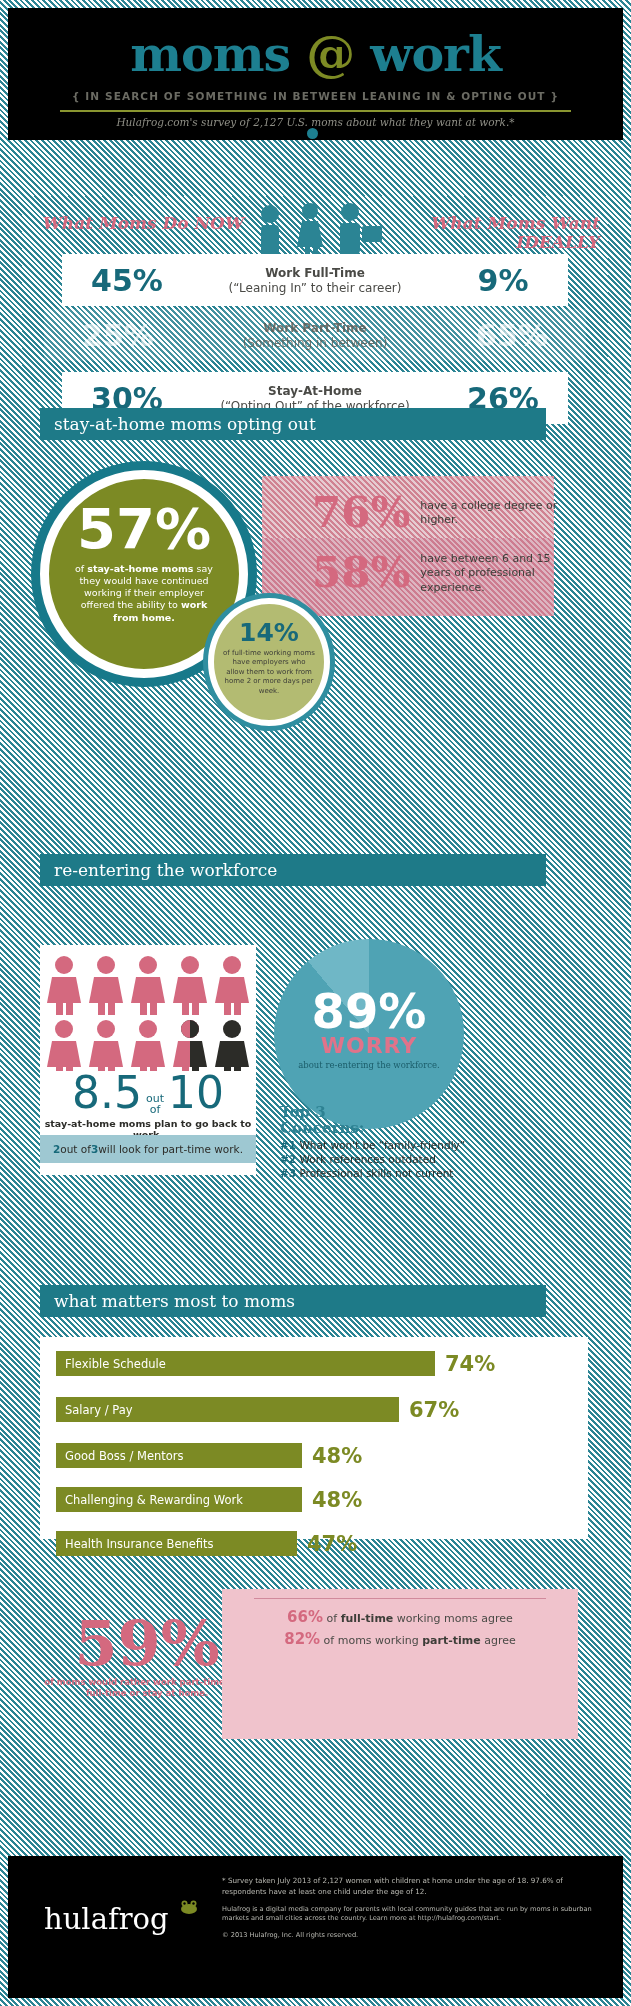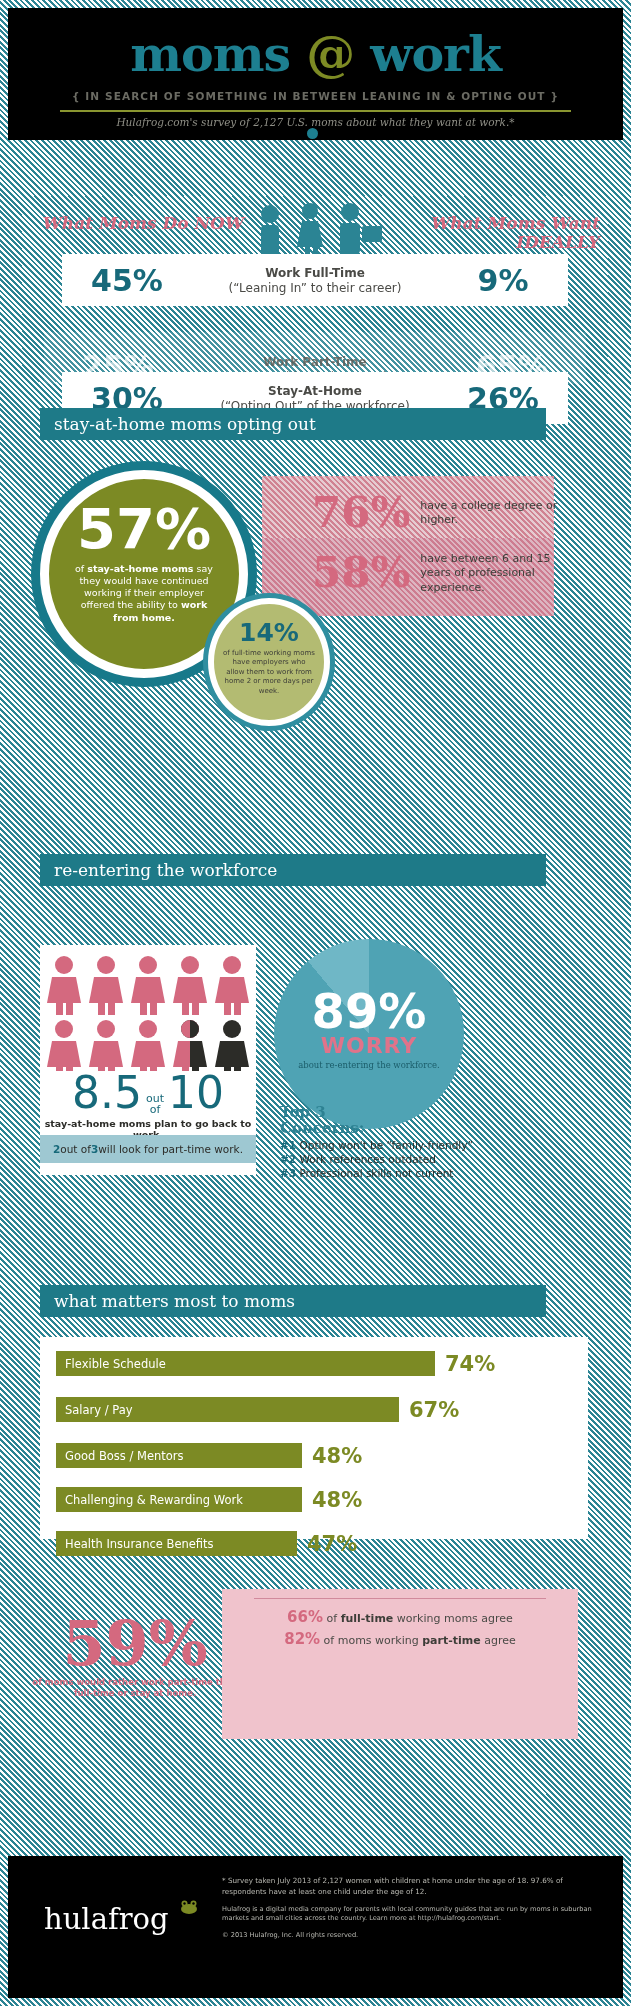--- a/index.html
+++ b/index.html
@@ -99,21 +99,21 @@
 
   
   .matters{position:absolute;left:22px;top:1000px;width:586px;height:220px;}
   .chartbox{position:absolute;left:22px;top:46px;width:542px;height:168px;background:#fff;}
   .bar{position:absolute;left:16px;height:25px;background:#7c8a24;display:flex;align-items:center;}
   .bar span{color:#fff;font-family:"DejaVu Sans",sans-serif;font-size:11.5px;padding-left:9px;}
   .barval{position:absolute;font-family:"DejaVu Sans",sans-serif;font-weight:700;font-size:21px;color:#7c8a24;line-height:1;}
 
   
   .quote{position:absolute;left:22px;top:1236px;width:586px;height:160px;}
-  .q59{position:absolute;left:8px;top:22px;width:210px;text-align:center;}
+  .q59{position:absolute;left:20px;top:22px;width:210px;text-align:center;}
   .q59 .pct{font-family:"DejaVu Serif",serif;font-weight:700;font-size:62px;color:#d4697f;line-height:1;}
   .q59 .cap{font-family:"DejaVu Sans",sans-serif;font-weight:700;font-size:8.5px;color:#d4697f;line-height:1.3;margin-top:2px;}
   .qbox{position:absolute;left:206px;top:14px;width:348px;height:132px;background:#f0c3cc;text-align:center;}
   .qbox .qt{font-family:"DejaVu Serif",serif;font-weight:700;font-size:17px;color:#17697a;line-height:1.22;padding:14px 16px 0;}
   .qline{width:292px;height:1px;background:#d18a9c;margin:9px auto 8px;}
   .qbox .l1,.qbox .l2{font-family:"DejaVu Sans",sans-serif;font-size:11px;color:#4a4a46;line-height:1.45;}
   .qbox .l1 b,.qbox .l2 b{font-family:"DejaVu Sans",sans-serif;font-weight:700;font-size:15px;color:#d4697f;}
   .qbox .l1 .bk,.qbox .l2 .bk{font-weight:700;color:#3d3d38;font-size:11px;}
 
   
@@ -169,21 +169,21 @@
 
     <div class="row white" style="top:58px;">
       <div class="n">45%</div>
       <div class="mlabel">
         <div class="t1">Work Full-Time</div>
         <div class="t2">(“Leaning In” to their career)</div>
       </div>
       <div class="n">9%</div>
     </div>
 
-    <div class="row mid" style="top:136px;align-items:flex-end;">
+    <div class="row mid" style="top:113px;">
       <div class="n" style="width:148px">25%</div>
       <div class="mlabel">
         <div class="t1">Work Part-Time</div>
         <div class="t2">(Something in between)</div>
       </div>
       <div class="n" style="width:148px">65%</div>
     </div>
 
     <div class="row white" style="top:176px;">
       <div class="n">30%</div>
@@ -312,21 +312,21 @@
     </div>
 
     <div class="pie89" style="left:252px;top:-6px;">
       <div class="big">89%</div>
       <div class="worry">WORRY</div>
       <div class="sub">about re-entering the workforce.</div>
     </div>
 
     <div class="top3" style="left:258px;top:160px;">
       <div class="h"><span>Top 3</span><br><span>Concerns:</span></div>
-      <div class="li"><b>#1</b> <span>Opting won't be “family-friendly”</span></div>
+      <div class="li"><b>#1</b> <span>What won't be “family-friendly”</span></div>
       <div class="li"><b>#2</b> <span>Work references outdated</span></div>
       <div class="li"><b>#3</b> <span>Professional skills not current</span></div>
     </div>
   </div>
 
   <div class="secbar" style="top:1285px;">
     <span>what matters most to moms</span>
   </div>
 
   <div class="matters" style="top:1325px;height:230px;">

